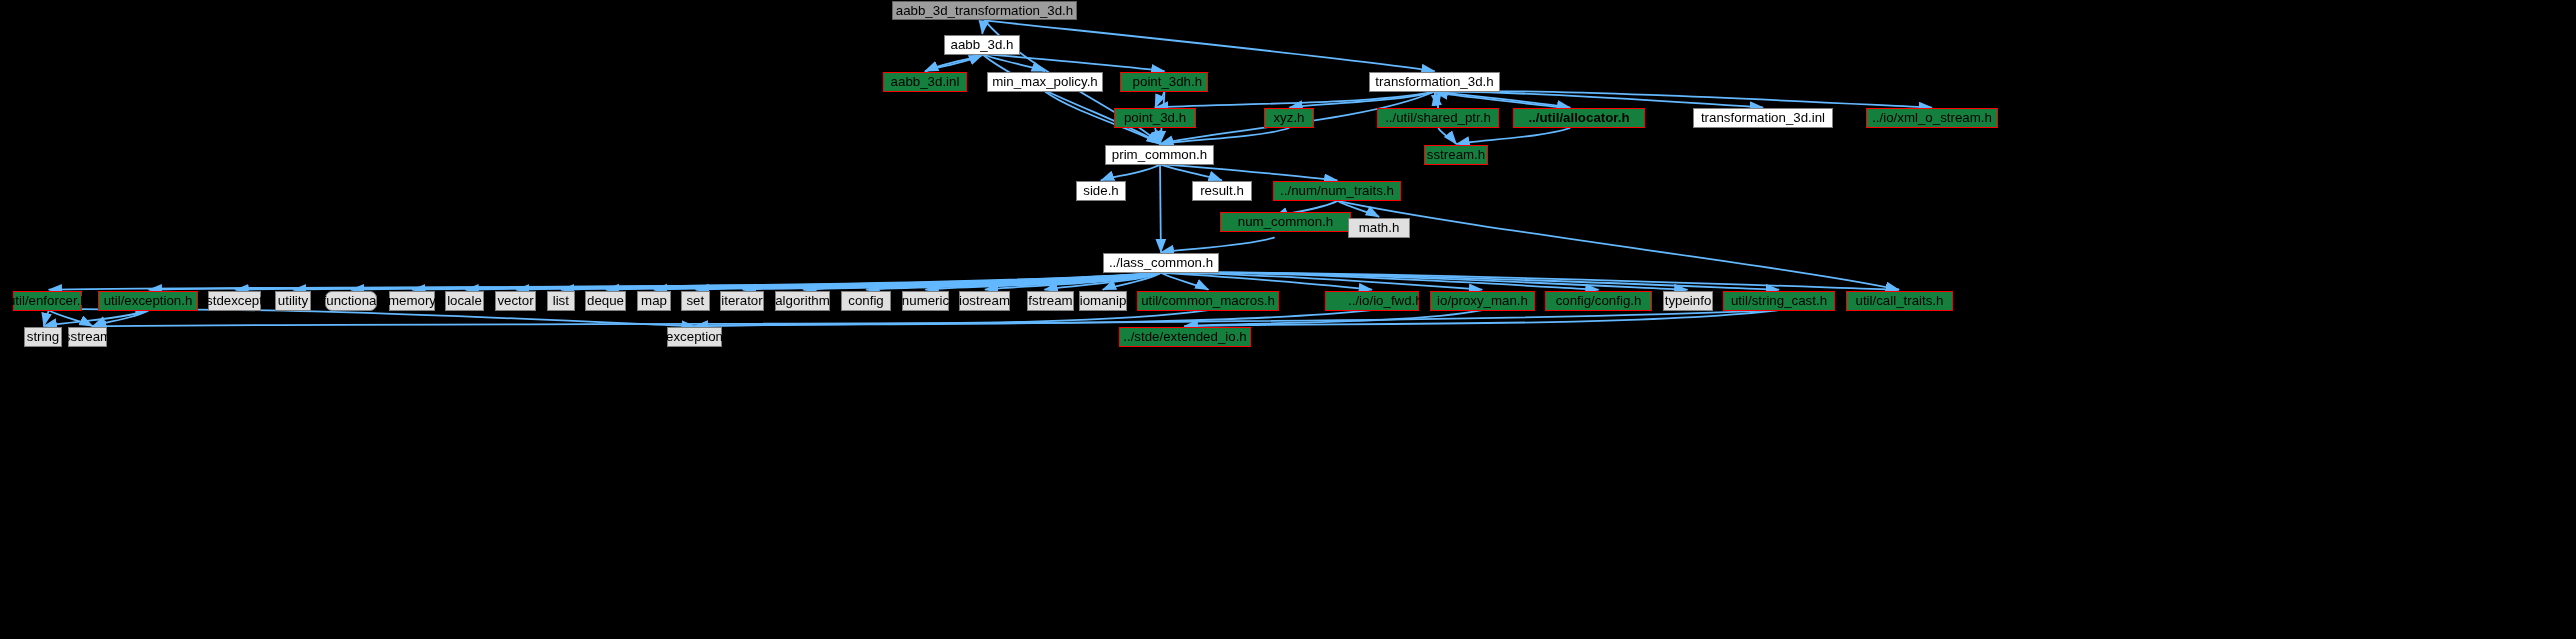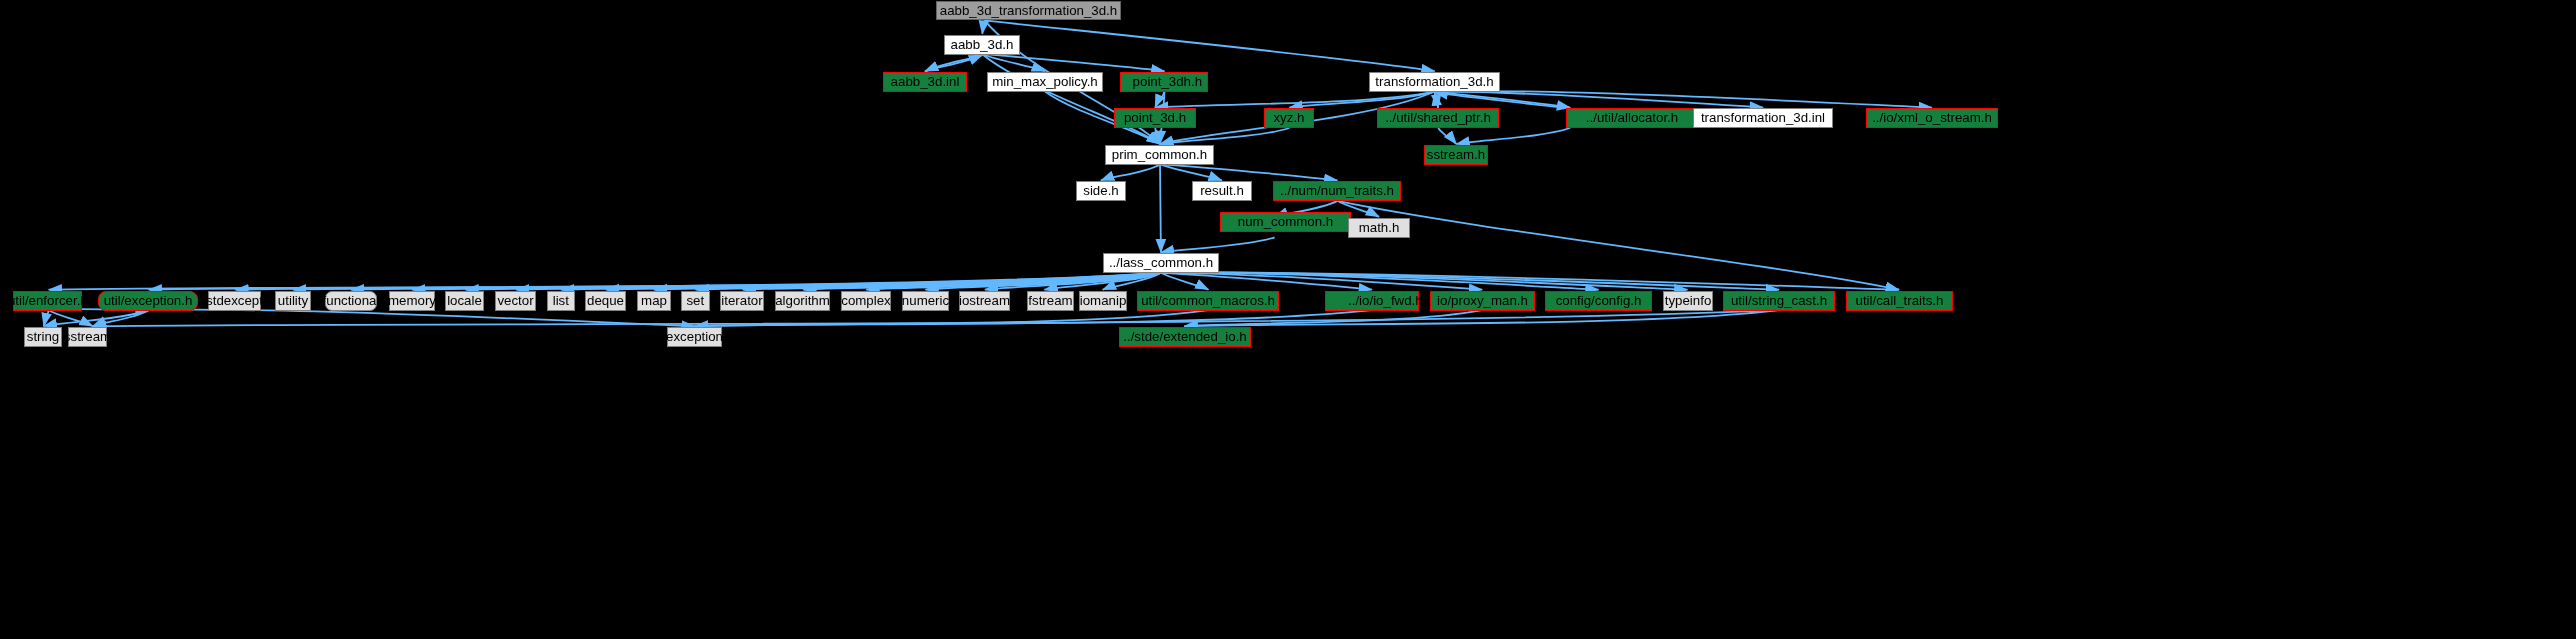--- a/index.html
+++ b/index.html
@@ -92,55 +92,55 @@
         <path d="M166.5,349 C150.75,358.612 114.84,362.5 103.5,367" fill="none" stroke="#63b8ff" stroke-width="2" marker-end="url(#ah)"></path>
         <path d="M166.5,349 C320.125,345.1 670.39,362.5 781,367" fill="none" stroke="#63b8ff" stroke-width="2" marker-end="url(#ah)"></path>
         <path d="M2001,349 C1526.625,369.1 445.05,362.5 103.5,367" fill="none" stroke="#63b8ff" stroke-width="2" marker-end="url(#ah)"></path>
         <path d="M2001,349 C1833.75,369.1 1452.42,362.5 1332,367" fill="none" stroke="#63b8ff" stroke-width="2" marker-end="url(#ah)"></path>
         <path d="M1543,349 C1352.5,369.1 918.16,362.5 781,367" fill="none" stroke="#63b8ff" stroke-width="2" marker-end="url(#ah)"></path>
         <path d="M1667,349 C1583.25,365.14000000000004 1392.3,362.5 1332,367" fill="none" stroke="#63b8ff" stroke-width="2" marker-end="url(#ah)"></path>
         <path d="M1359,349 C1214.5,369.1 885.04,362.5 781,367" fill="none" stroke="#63b8ff" stroke-width="2" marker-end="url(#ah)"></path>
       </g>
   </svg>
   <div id="nodes">
-      <div class="node root" style="left: 892px; top: 0.9px; width: 185px; margin-left: 44px;">aabb_3d_transformation_3d.h</div>
+      <div class="node root" style="left: 892px; top: 0.9px; width: 185px;">aabb_3d_transformation_3d.h</div>
       <div class="node plain" style="left: 944px; top: 35px; width: 76px;">aabb_3d.h</div>
       <div class="node red" style="left: 883px; top: 72px; width: 84px;">aabb_3d.inl</div>
       <div class="node plain" style="left: 987px; top: 72px; width: 116px;">min_max_policy.h</div>
       <div class="node red" style="left: 1120px; top: 72px; width: 88px; padding-left: 12px;">point_3dh.h</div>
       <div class="node plain" style="left: 1369px; top: 72px; width: 131px;">transformation_3d.h</div>
       <div class="node red" style="left: 1114px; top: 108px; width: 82px;">point_3d.h</div>
       <div class="node red" style="left: 1264px; top: 108px; width: 50px;">xyz.h</div>
       <div class="node red" style="left: 1377px; top: 108px; width: 122px;">../util/shared_ptr.h</div>
-      <div class="node red" style="left: 1566px; top: 108px; width: 132px;">../util/allocator.h</div>
+      <div class="node red" style="left: 1513px; top: 108px; width: 132px; font-weight: bold;">../util/allocator.h</div>
       <div class="node plain" style="left: 1693px; top: 108px; width: 140px;">transformation_3d.inl</div>
       <div class="node red" style="left: 1866px; top: 108px; width: 132px;">../io/xml_o_stream.h</div>
       <div class="node plain" style="left: 1105px; top: 145px; width: 109px;">prim_common.h</div>
       <div class="node red" style="left: 1424px; top: 145px; width: 64px;">sstream.h</div>
       <div class="node plain" style="left: 1076px; top: 181px; width: 50px;">side.h</div>
       <div class="node plain" style="left: 1192px; top: 181px; width: 60px;">result.h</div>
       <div class="node red" style="left: 1273px; top: 181px; width: 128px;">../num/num_traits.h</div>
       <div class="node red" style="left: 1220px; top: 212px; width: 131px;">num_common.h</div>
       <div class="node std" style="left: 1348px; top: 218px; width: 62px;">math.h</div>
       <div class="node plain" style="left: 1103px; top: 253px; width: 116px;">../lass_common.h</div>
       <div class="node red" style="left: 13.3px; top: 291px; width: 69px;">util/enforcer.h</div>
-      <div class="node red" style="left: 98px; top: 291px; width: 100px; border-radius: 8px;">util/exception.h</div>
+      <div class="node red" style="left: 98px; top: 291px; width: 100px;">util/exception.h</div>
       <div class="node std" style="left: 208px; top: 291px; width: 53px;">stdexcept</div>
       <div class="node std" style="left: 275px; top: 291px; width: 36px;">utility</div>
       <div class="node std" style="left: 325px; top: 291px; width: 52px; border-radius: 7px;">functional</div>
       <div class="node std" style="left: 389px; top: 291px; width: 46px;">memory</div>
       <div class="node std" style="left: 445px; top: 291px; width: 39px;">locale</div>
       <div class="node std" style="left: 495px; top: 291px; width: 41px;">vector</div>
       <div class="node std" style="left: 547px; top: 291px; width: 27.6px;">list</div>
       <div class="node std" style="left: 585px; top: 291px; width: 41px;">deque</div>
       <div class="node std" style="left: 637px; top: 291px; width: 34px;">map</div>
       <div class="node std" style="left: 681px; top: 291px; width: 28.5px;">set</div>
       <div class="node std" style="left: 720px; top: 291px; width: 44px;">iterator</div>
       <div class="node std" style="left: 775px; top: 291px; width: 55px;">algorithm</div>
-      <div class="node std" style="left: 841px; top: 291px; width: 50px;">complex</div>
+      <div class="node std" style="left: 841px; top: 291px; width: 50px;">config</div>
       <div class="node std" style="left: 902px; top: 291px; width: 47px;">numeric</div>
       <div class="node std" style="left: 959px; top: 291px; width: 51px;">iostream</div>
       <div class="node std" style="left: 1027px; top: 291px; width: 47px;">fstream</div>
       <div class="node std" style="left: 1079px; top: 291px; width: 48px;">iomanip</div>
       <div class="node red" style="left: 1137px; top: 291px; width: 142px;">util/common_macros.h</div>
       <div class="node red" style="left: 1325px; top: 291px; width: 94px; padding-left: 32px;">../io/io_fwd.h</div>
       <div class="node red" style="left: 1430px; top: 291px; width: 105px;">io/proxy_man.h</div>
       <div class="node red" style="left: 1545px; top: 291px; width: 107px;">config/config.h</div>
       <div class="node std" style="left: 1663px; top: 291px; width: 50px;">typeinfo</div>
       <div class="node red" style="left: 1723px; top: 291px; width: 112px;">util/string_cast.h</div>

